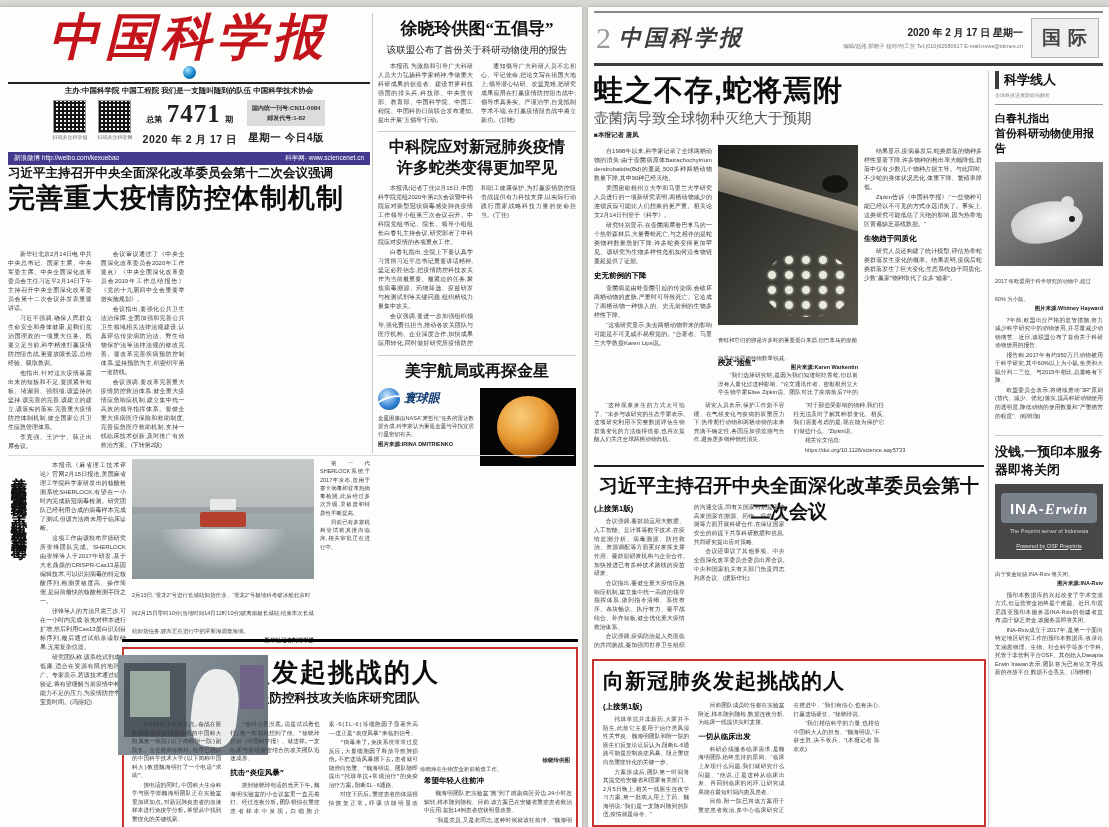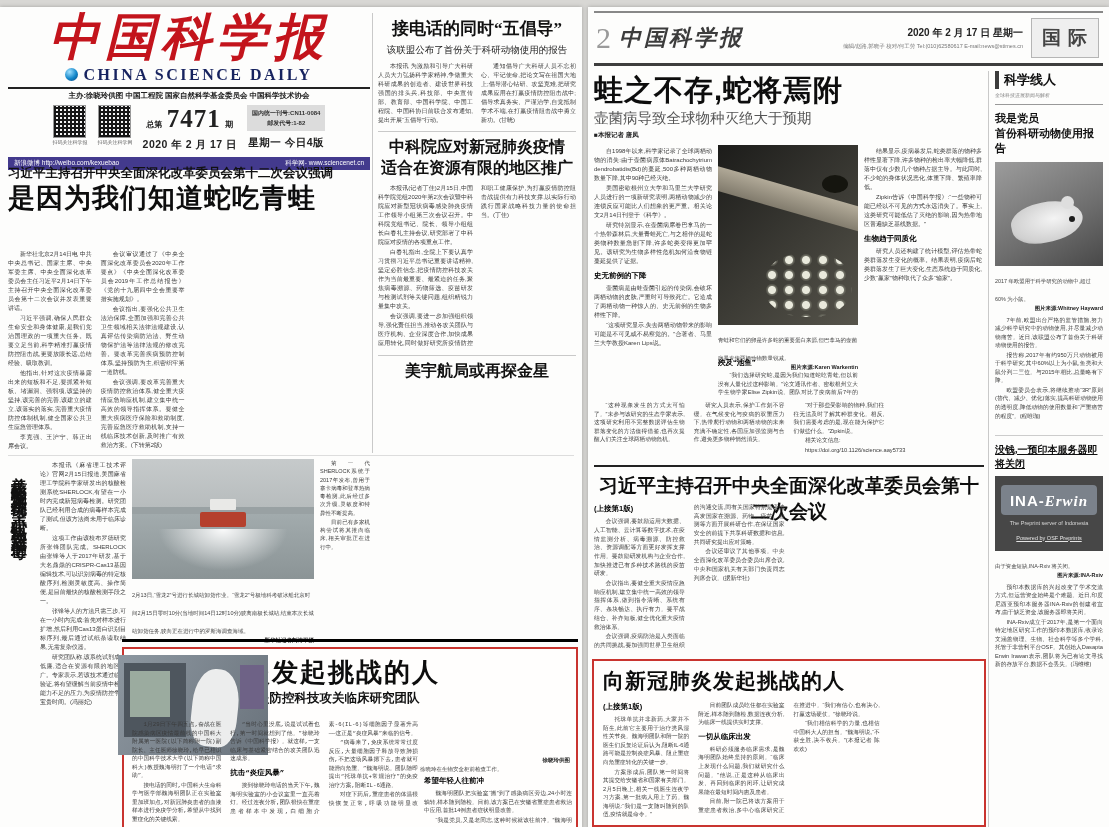--- a/index.html
+++ b/index.html
@@ -84,24 +84,23 @@
 </style>
 </head>
 <body>
 
 <div class="page" id="pageL">
 
   <div class="abs" style="left:8px;top:4px;width:362px;">
     <div id="mastTitle">中国科学报</div>
     <div id="mastEng">
       <span class="globe"></span>
-      <span>CHINA SCIENCE DAILY</span>
     </div>
     <div id="mastRule"></div>
-    <div id="mastOrg">主办:徐晓玲供图 中国工程院 国家自然科学基金委员会 中国科学技术协会</div>
+    <div id="mastOrg">主办:中国科学院 中国工程院 我们是一支随叫随到的队伍 中国科学技术协会</div>
     <div id="mastInfo">
       <div>
         <div class="qr"></div>
         <div class="qrlab">扫码关注科学报</div>
       </div>
       <div>
         <div class="qr"></div>
         <div class="qrlab">扫码关注科学网</div>
       </div>
       <div style="text-align:center;">
@@ -120,43 +119,56 @@
     </div>
     <div id="mastBar">
       <span>新浪微博 http://weibo.com/kexuebao</span>
       <span>科学网- www.sciencenet.cn</span>
     </div>
   </div>
 
   <div class="vline" style="left:372px;top:6px;height:440px;"></div>
 
   <div class="abs" style="left:378px;top:6px;width:198px;">
-    <div class="h-serif" style="font-size:17px;text-align:center;margin-top:4px;">接电话的同时“五倡导”</div>
+    <div class="h-serif" style="font-size:17px;text-align:center;margin-top:4px;">徐晓玲供图“五倡导”</div>
     <div style="font-size:9.5px;text-align:center;margin-top:4px;color:#222;">该联盟公布了首份关于科研动物使用的报告</div>
     <div class="tiny cols2" style="height:64px;margin-top:5px;">
         <p>本报讯 为激励和引导广大科研人员大力弘扬科学家精神,争做重大科研成果的创造者、建设世界科技强国的排头兵,科技部、中央宣传部、教育部、中国科学院、中国工程院、中国科协日前联合发布通知,提出开展“五倡导”行动。</p>
         <p>通知倡导广大科研人员不忘初心、牢记使命,把论文写在祖国大地上;倡导潜心钻研、攻坚克难,把研究成果应用在打赢疫情防控阻击战中;倡导求真务实、严谨治学,自觉抵制学术不端,在打赢疫情阻击战中勇立新功。(甘晓)</p>
       </div>
     <div class="hline" style="margin:5px 0;"></div>
     <div class="h-serif" style="font-size:16px;text-align:center;line-height:1.3;">
       <div>中科院应对新冠肺炎疫情</div>
-      <div>适合在资源有限的地区推广</div>
+      <div>许多蛇类变得更加罕见</div>
     </div>
     <div class="tiny cols2" style="height:166px;margin-top:5px;">
         <p>本报讯(记者丁佳)2月15日,中国科学院党组2020年第2次会议暨中科院应对新型冠状病毒感染肺炎疫情工作领导小组第三次会议召开。中科院党组书记、院长、领导小组组长白春礼主持会议,研究部署了中科院应对疫情的各项重点工作。</p>
         <p>白春礼指出,全院上下要认真学习贯彻习近平总书记重要讲话精神,坚定必胜信念,把疫情防控科技攻关作为当前最重要、最紧迫的任务,聚焦病毒溯源、药物筛选、疫苗研发与检测试剂等关键问题,组织精锐力量集中攻关。</p>
         <p>会议强调,要进一步加强组织领导,强化责任担当,推动各攻关团队与医疗机构、企业深度合作,加快成果应用转化,同时做好研究所疫情防控和职工健康保护,为打赢疫情防控阻击战提供有力科技支撑,以实际行动践行国家战略科技力量的使命担当。(丁佳)</p>
       </div>
     <div class="hline" style="margin:5px 0;"></div>
     <div class="h-serif" style="font-size:16px;text-align:center;margin-top:3px;">美宇航局或再探金星</div>
+    <div style="display:flex;gap:6px;margin-top:6px;">
+      <div style="width:96px;">
+        <div style="display:flex;align-items:center;gap:4px;">
+          <div class="logoPlanet"></div>
+          <span style="font-size:12px;font-weight:bold;color:#123c73;font-style:italic;">寰球眼</span>
+        </div>
+        <div class="cap" style="margin-top:5px;">金星图像由NASA“麦哲伦”任务的雷达数据合成,科学家认为重返金星与寻找宜居行星密切有关。</div>
+        <div class="credit" style="text-align:left;margin-top:2px;">图片来源:IRINA DMITRIENKO</div>
+      </div>
+      <div class="ph venus" style="width:96px;height:78px;">
+          <div class="sph"></div>
+        </div>
+    </div>
   </div>
 
   <div class="abs kicker" style="left:8px;top:158px;width:362px;">习近平主持召开中央全面深化改革委员会第十二次会议强调</div>
   <div class="abs h-main" style="left:8px;top:175px;width:366px;">
-    <div>是因为我们知道蛇吃青蛙</div>
+    <div>完善重大疫情防控体制机制</div>
   </div>
   <div class="abs tiny cols4" style="left:8px;top:243px;width:362px;height:202px;">
       <p>新华社北京2月14日电 中共中央总书记、国家主席、中央军委主席、中央全面深化改革委员会主任习近平2月14日下午主持召开中央全面深化改革委员会第十二次会议并发表重要讲话。</p>
       <p>习近平强调,确保人民群众生命安全和身体健康,是我们党治国理政的一项重大任务。既要立足当前,科学精准打赢疫情防控阻击战,更要放眼长远,总结经验、吸取教训。</p>
       <p>他指出,针对这次疫情暴露出来的短板和不足,要抓紧补短板、堵漏洞、强弱项,该坚持的坚持,该完善的完善,该建立的建立,该落实的落实,完善重大疫情防控体制机制,健全国家公共卫生应急管理体系。</p>
       <p>李克强、王沪宁、韩正出席会议。</p>
       <p>会议审议通过了《中央全面深化改革委员会2020年工作要点》《中央全面深化改革委员会2019年工作总结报告》《党的十九届四中全会重要举措实施规划》。</p>
       <p>会议指出,要强化公共卫生法治保障,全面加强和完善公共卫生领域相关法律法规建设,认真评估传染病防治法、野生动物保护法等法律法规的修改完善。要改革完善疾病预防控制体系,坚持预防为主,织密织牢第一道防线。</p>
       <p>会议强调,要改革完善重大疫情防控救治体系,健全重大疫情应急响应机制,建立集中统一高效的领导指挥体系。要健全重大疾病医疗保险和救助制度,完善应急医疗救助机制,支持一线临床技术创新,及时推广有效救治方案。(下转第2版)</p>
     </div>
@@ -321,39 +333,39 @@
     </div>
   </div>
 
   <div class="vline" style="left:400px;top:64px;height:756px;"></div>
 
   <div class="abs" style="left:407px;top:64px;width:108px;">
     <div class="tagbar">科学线人</div>
     <div style="font-size:5px;color:#888;margin-top:3px;">全球科技进展新闻与解析</div>
     <div class="hline" style="margin:6px 0;border-color:#999;"></div>
     <div class="h-serif" style="font-size:11px;line-height:1.35;">
-      <div>我是党员</div>
+      <div>白春礼指出</div>
       <div>首份科研动物使用报告</div>
     </div>
     <div class="ph mouse" style="width:108px;height:104px;margin-top:6px;">
       <div class="body"></div>
       <div class="ear"></div>
       <div class="eye"></div>
     </div>
     <div style="margin-top:3px;">
       <span class="cap" style="font-size:5.4px;">2017 年欧盟用于科学研究的动物中,超过 60% 为小鼠。</span>
       <div class="credit" style="font-size:5.4px;">图片来源:Whitney Hayward</div>
     </div>
     <div class="tiny" style="height:112px;margin-top:4px;font-size:5.7px;">
         <p>7年前,欧盟出台严格的监管措施,努力减少科学研究中的动物使用,并尽量减少动物痛苦。近日,该联盟公布了首份关于科研动物使用的报告。</p>
         <p>报告称,2017年有约950万只动物被用于科学研究,其中60%以上为小鼠,鱼类和大鼠分列二三位。与2015年相比,总量略有下降。</p>
         <p>欧盟委员会表示,将继续推动“3R”原则(替代、减少、优化)落实,提高科研动物使用的透明度,降低动物的使用数量和“严重痛苦的程度”。(程唯珈)</p>
       </div>
     <div class="hline" style="margin:7px 0;border-color:#ccc;"></div>
-    <div class="h-serif" style="font-size:10px;text-decoration:underline;">没钱,一预印本服务器即将关闭</div>
+    <div class="h-serif" style="font-size:13px;">没钱,一预印本服务器即将关闭</div>
     <div class="inaBox" style="margin-top:5px;">
       <div class="inaPanel">
         <span class="inaName"><span>INA-</span><i>Erwin</i></span>
       </div>
       <div class="inaSub">The Preprint server of Indonesia</div>
       <span class="inaLink">Powered by OSF Preprints</span>
     </div>
     <div style="margin-top:3px;">
       <span class="cap" style="font-size:5.4px;">由于资金短缺,INA-Rxiv 将关闭。</span>
       <div class="credit" style="font-size:5.4px;">图片来源:INA-Rxiv</div>

